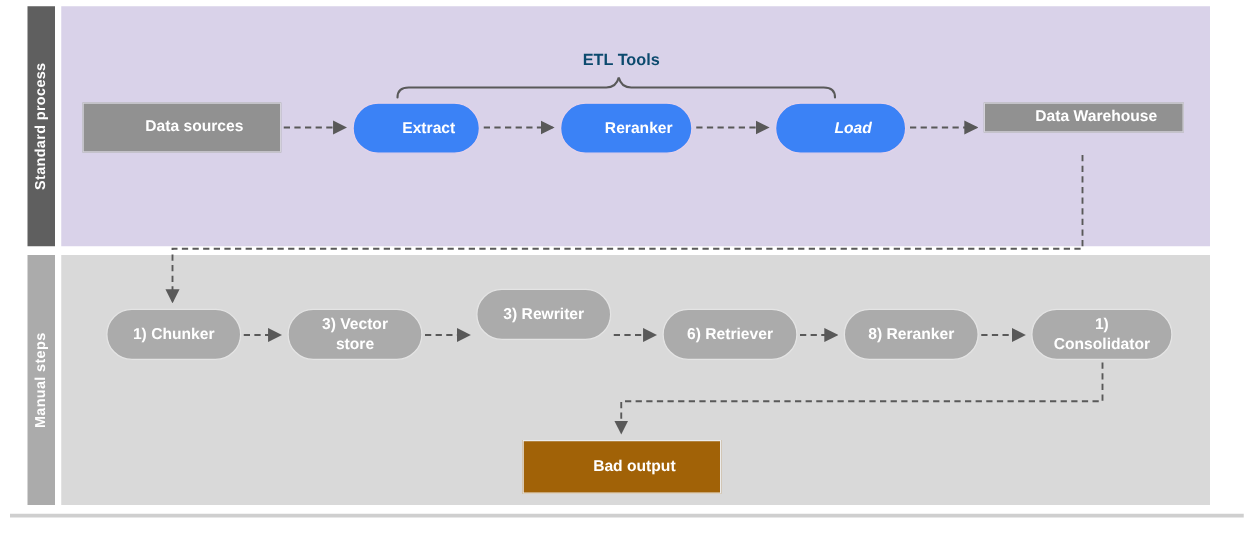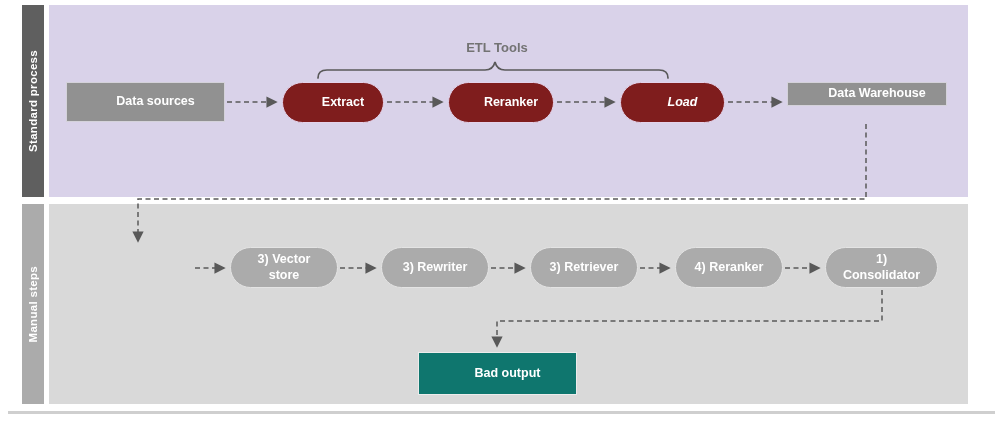--- a/index.html
+++ b/index.html
@@ -55,55 +55,55 @@
     font-size: 12.5px;
     line-height: 1.25;
     box-sizing: border-box;
     padding-left: 20px;
   }
   .box-gray {
     background: #919191;
     border: 1px solid #d4d2da;
   }
   .pill-purple {
-    background: #7f1d1d;
+    background: #3b82f6;
     border: 1.5px solid #e4d2ea;
     border-radius: 21px;
   }
   .pill-gray {
     background: #ababab;
     border: 1.5px solid #e4e4e4;
     border-radius: 21px;
     padding: 0 13px;
   }
   .box-yellow {
-    background: #0f766e;
+    background: #a16207;
     border: 1.5px solid #ececec;
   }
 
   .etl-group-label {
     position: absolute;
     left: 434px;
     top: 40px;
     width: 126px;
     text-align: center;
-    color: #737373;
+    color: #0c4a6e;
     font-weight: bold;
     font-size: 13px;
   }
 
   
   .n-data-sources  { left: 66px;  top: 82px;  width: 159px; height: 40px; }
   .n-extract       { left: 282px; top: 82px;  width: 102px; height: 41px; }
   .n-transform     { left: 448px; top: 82px;  width: 106px; height: 41px; }
   .n-load          { left: 620px; top: 82px;  width: 105px; height: 41px; font-style: italic; }
   .n-warehouse     { left: 787px; top: 82px;  width: 160px; height: 24px; }
   .n-chunker       { left: 85px;  top: 247px; width: 108px; height: 41px; }
   .n-vector        { left: 230px; top: 247px; width: 108px; height: 41px; }
-  .n-rewriter      { left: 381px; top: 247px; width: 108px; height: 41px; }
+  .n-rewriter      { left: 381px; top: 231px; width: 108px; height: 41px; }
   .n-retriever     { left: 530px; top: 247px; width: 108px; height: 41px; }
   .n-reranker      { left: 675px; top: 247px; width: 108px; height: 41px; }
   .n-consolidator  { left: 825px; top: 247px; width: 113px; height: 41px; }
   .n-bad-output    { left: 418px; top: 352px; width: 159px; height: 43px; }
 
   .bottom-divider {
     position: absolute;
     left: 8px;
     top: 411px;
     width: 987px;
@@ -149,21 +149,22 @@
   </svg>
 
   <div class="etl-group-label">ETL Tools</div>
 
   <div class="node box-gray n-data-sources">Data sources</div>
   <div class="node pill-purple n-extract">Extract</div>
   <div class="node pill-purple n-transform">Reranker</div>
   <div class="node pill-purple n-load">Load</div>
   <div class="node box-gray n-warehouse">Data Warehouse</div>
 
+  <div class="node pill-gray n-chunker">1) Chunker</div>
   <div class="node pill-gray n-vector">3) Vector store</div>
   <div class="node pill-gray n-rewriter">3) Rewriter</div>
-  <div class="node pill-gray n-retriever">3) Retriever</div>
-  <div class="node pill-gray n-reranker">4) Reranker</div>
+  <div class="node pill-gray n-retriever">6) Retriever</div>
+  <div class="node pill-gray n-reranker">8) Reranker</div>
   <div class="node pill-gray n-consolidator">1) Consolidator</div>
   <div class="node box-yellow n-bad-output">Bad output</div>
 
   <div class="bottom-divider"></div>
 </div>
 
 </body></html>

